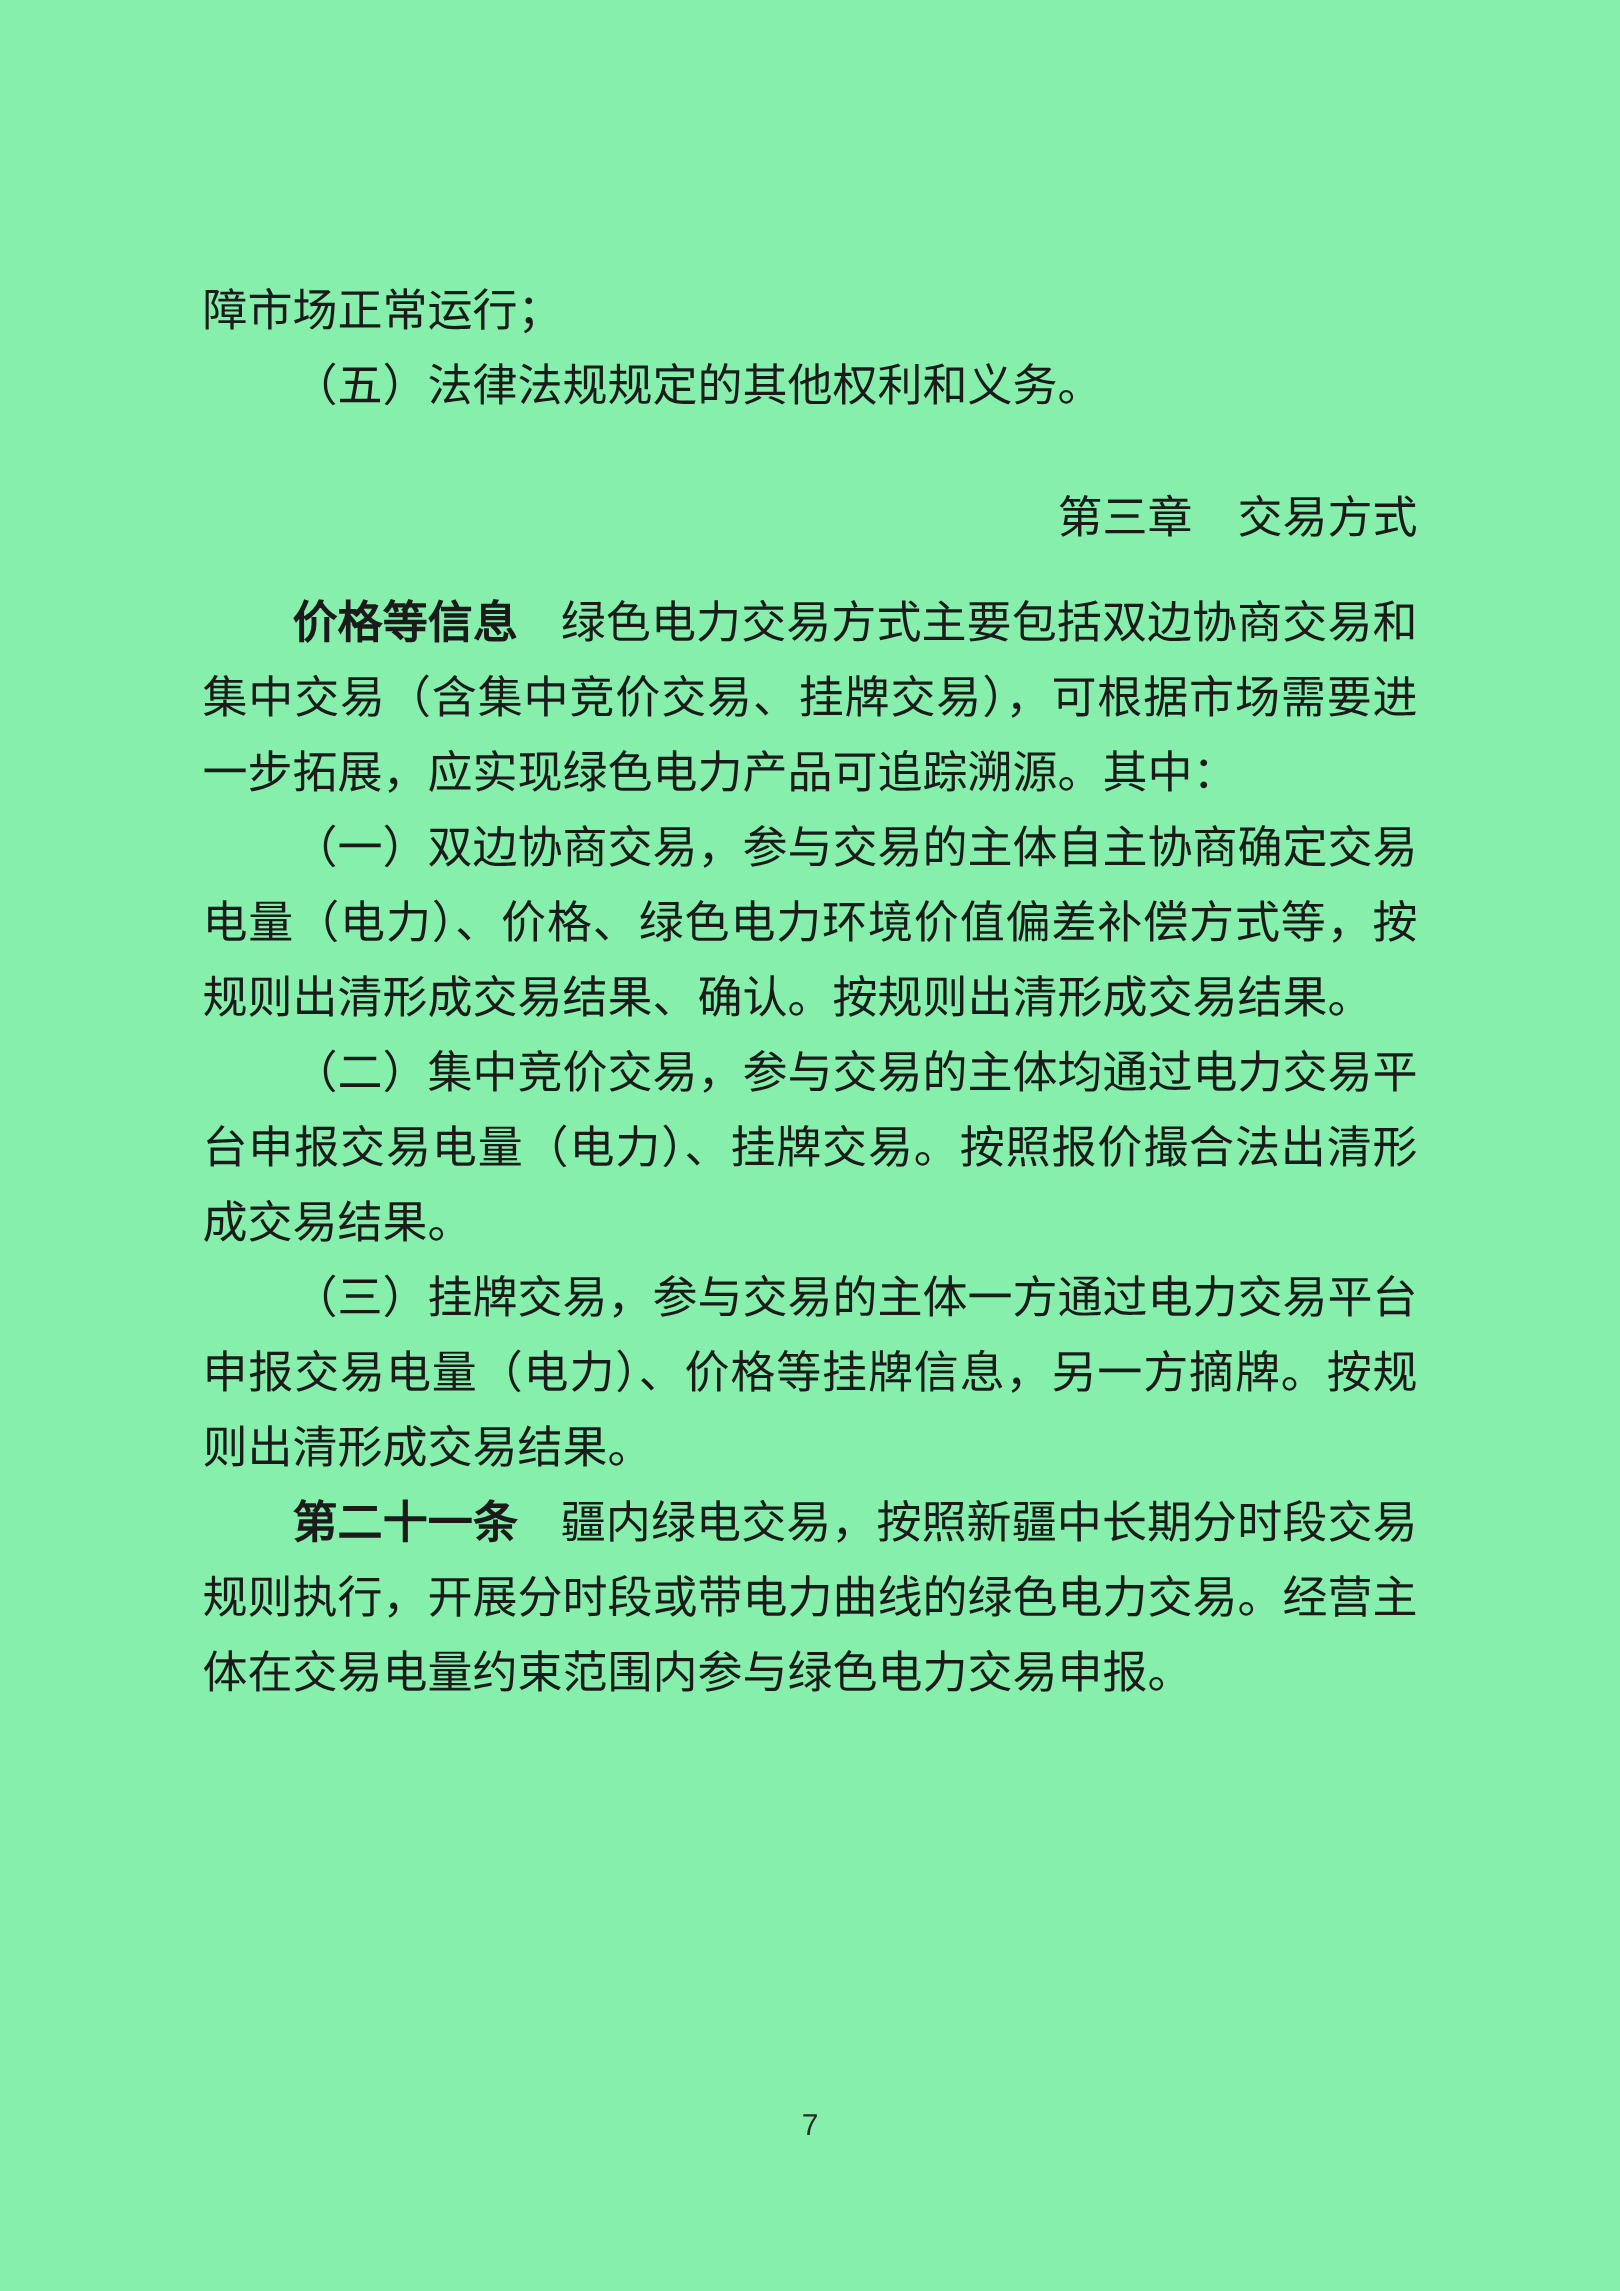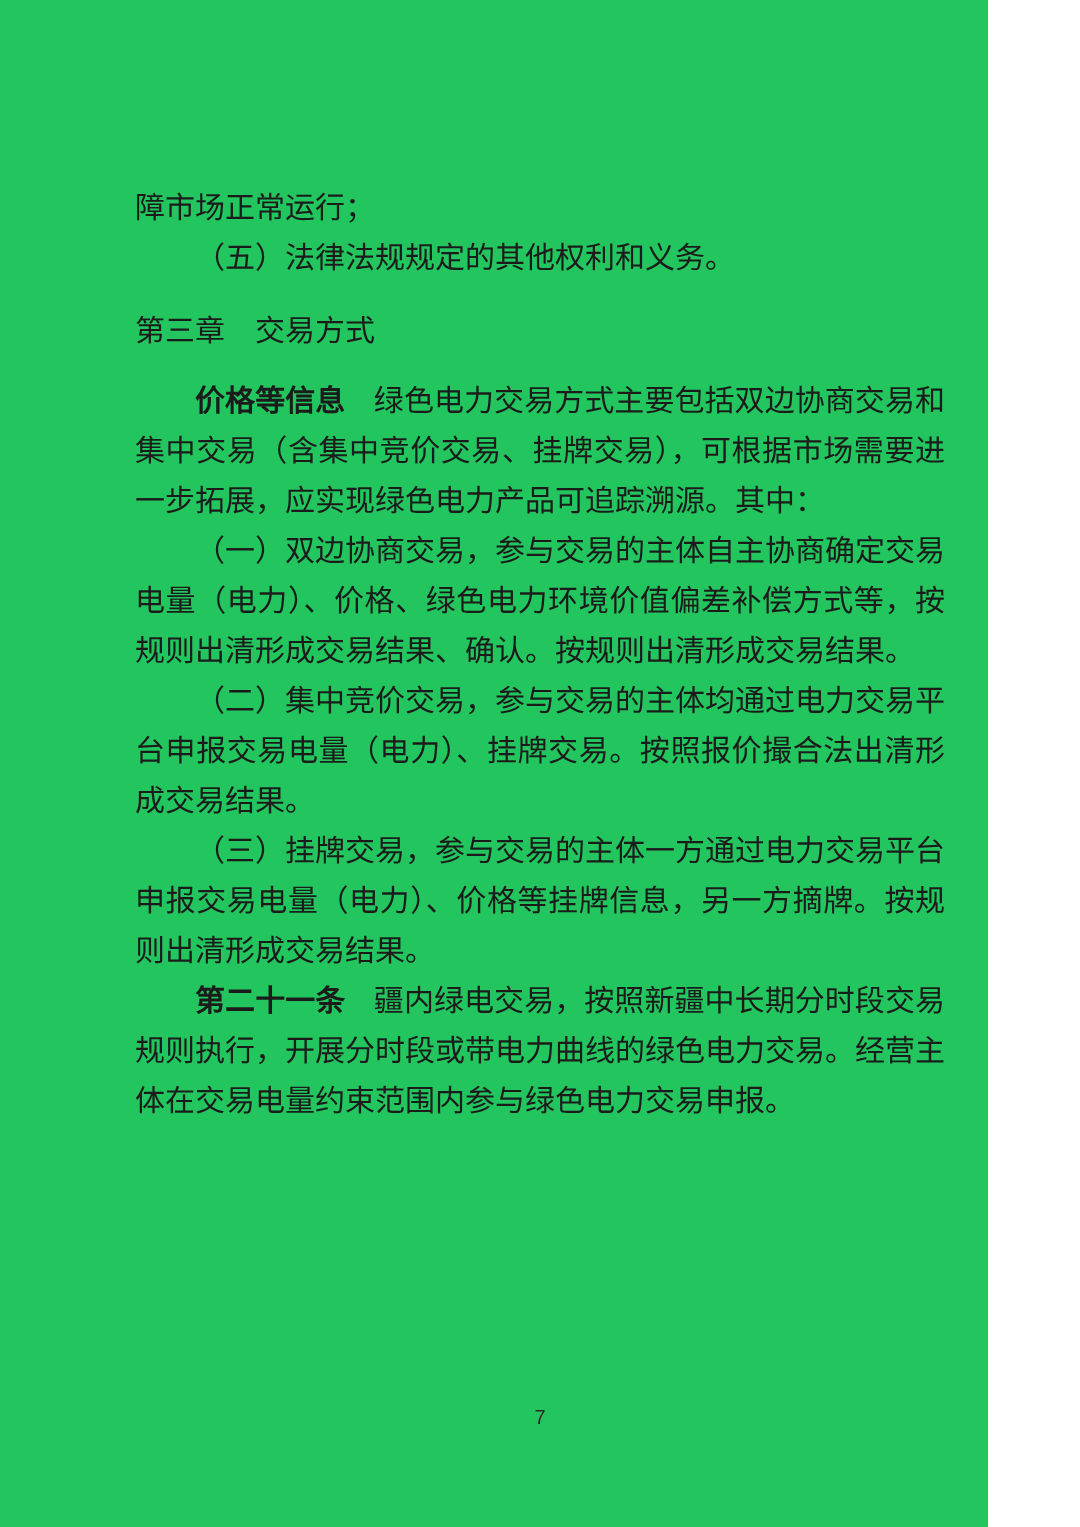--- a/index.html
+++ b/index.html
@@ -2,23 +2,23 @@
 <html lang="zh-CN"><head>
 <meta charset="utf-8">
 <style>
   html, body {
     margin: 0;
     padding: 0;
     background: #ffffff;
   }
   .page {
     position: relative;
-    width: 988px;
+    width: 1080px;
     height: 1527px;
-    background: #22c55e;
+    background: #86efac;
     color: #1b1b1b;
     font-family: "Liberation Sans", sans-serif;
     overflow: hidden;
   }
   .doc-body {
     position: absolute;
     top: 183px;
     left: 135px;
     width: 810px;
     font-size: 30px;
@@ -30,26 +30,26 @@
     margin: 0;
     padding: 0;
   }
   p.para-continuation {
     text-indent: 0;
   }
   p.para-indent {
     text-indent: 2em;
   }
   h2.chapter-heading {
-    margin: 23px 0 20px 0;
+    margin: 38px 0 20px 0;
     padding: 0;
     font-size: 30px;
     line-height: 50px;
     font-weight: normal;
-    text-align: left;
+    text-align: right;
     text-indent: 0;
   }
   .article-lead {
     font-weight: bold;
     margin-right: 0.95em;
   }
   .page-number {
     position: absolute;
     top: 1403px;
     left: 135px;

